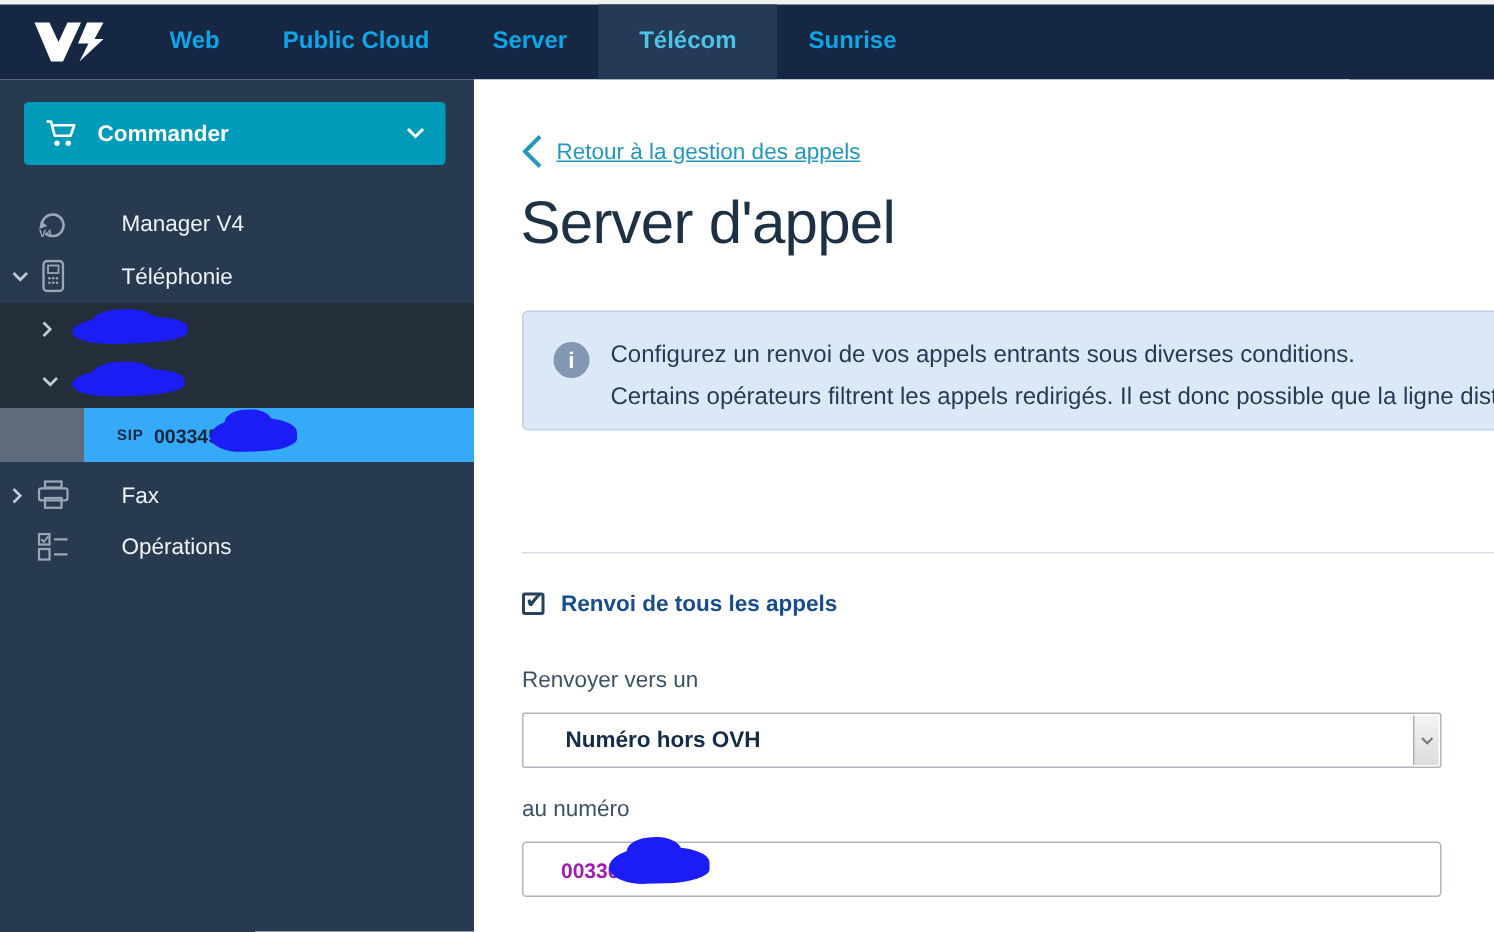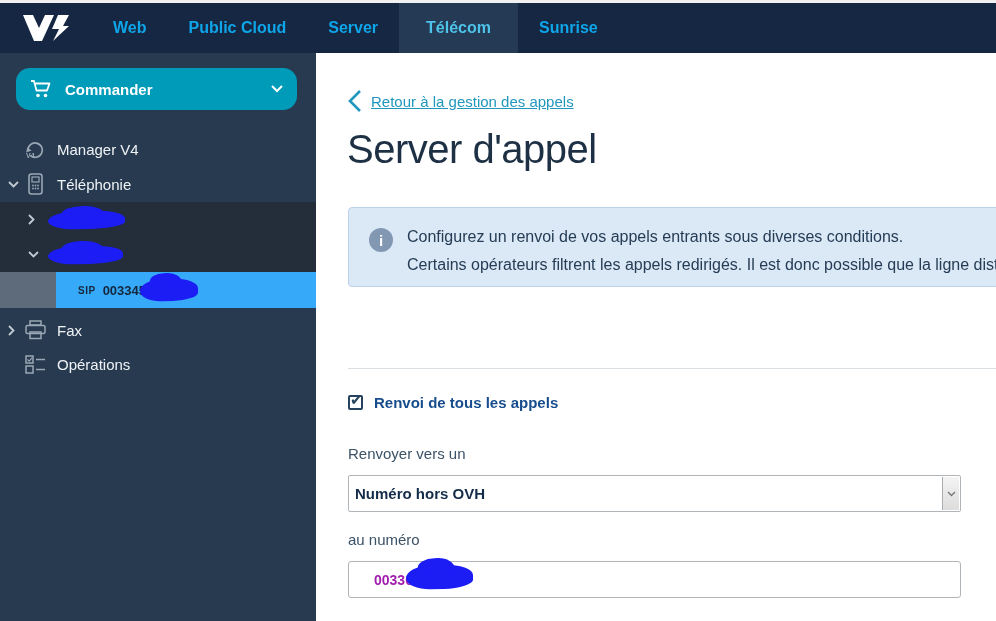--- a/index.html
+++ b/index.html
@@ -11,26 +11,26 @@
   .navbar { position:absolute; left:0; top:3px; width:996px; height:50px;
             background:#152742; display:flex; align-items:stretch; }
   .logo { width:92px; display:flex; align-items:center; justify-content:center; }
   .navtab { display:flex; align-items:center; padding:0 21px; color:#0ea5e9;
             font-size:16px; font-weight:bold; cursor:pointer; }
   .navtab.active { background:#253a54; color:#4ec3ea; padding:0 27px; }
 
   
   .sidebar { position:absolute; left:0; top:53px; width:316px; height:568px; background:#273a50; }
   .commander { position:absolute; left:16px; top:15px; width:281px; height:42px;
-               background:#009bb9; border-radius:14px; display:flex; align-items:center;
+               background:#009bb9; border-radius:3px; display:flex; align-items:center;
                color:#fff; font-weight:bold; font-size:15px; cursor:pointer; }
   .commander .cart { margin:0 13px 0 14px; }
   .commander .chev { margin-left:auto; margin-right:14px; }
   .side-row { position:absolute; left:0; width:304px; height:30px; display:flex;
-              align-items:center; color:#eef2f5; font-size:15px; cursor:pointer; }
+              align-items:center; color:#eef2f5; font-size:15px; cursor:pointer;gap:24px; }
   .side-row .ic { width:26px; display:flex; justify-content:center; margin-left:22px; margin-right:9px; }
   .side-row .caret { position:absolute; left:8px; }
   .group { position:absolute; left:0; top:149px; width:316px; height:106px; background:#232e3a; }
   .group-row { position:absolute; left:0; width:316px; height:35px; display:flex; align-items:center; cursor:pointer; }
   .group-row .caret { margin-left:28px; }
   .sel-row { position:absolute; left:0; top:70px; width:316px; height:36px; display:flex; cursor:pointer; }
   .sel-gutter { width:56px; height:36px; background:#5d6b7a; }
   .sel-body { flex:1; background:#36a9f9; display:flex; align-items:center; position:relative; }
   .sel-body .sip { font-size:10px; font-weight:bold; color:#15273c; margin-left:22px; letter-spacing:.5px; }
   .sel-body .num { font-size:13px; font-weight:bold; color:#15273c; margin-left:7px; }
@@ -57,21 +57,21 @@
   .info-l1 { top:20px; } .info-l2 { top:48px; }
   .h2 { position:absolute; left:31px; top:262px; font-size:30px; font-weight:300; color:#1e3044; }
   .divider { position:absolute; left:32px; top:315px; width:648px; height:1px; background:#dadfe3; }
   .chkrow { position:absolute; left:32px; top:341px; display:flex; align-items:center; cursor:pointer; }
   .chkbox { width:15px; height:15px; border:2px solid #25425f; border-radius:2px; position:relative; background:#fff; }
   .chkbox .mark { position:absolute; left:0px; top:-6px; font-size:15px; font-weight:bold; color:#25425f; }
   .chklabel { margin-left:11px; font-size:15px; font-weight:bold; color:#174d8c; }
   .flabel { position:absolute; left:32px; font-size:15px; color:#3b5166; }
   .select { position:absolute; left:32px; top:422px; width:613px; height:37px; background:#fff;
             border:1px solid #b0b5ba; border-radius:2px; display:flex; align-items:center; cursor:pointer; }
-  .select .val { margin-left:6px; font-size:15px; font-weight:bold; color:#142c49; }
+  .select .val { margin-left:28px; font-size:15px; font-weight:bold; color:#142c49; }
   .select .btn { position:absolute; right:1px; top:1px; bottom:1px; width:17px;
                  background:linear-gradient(#f4f4f4,#dcdcdc); border-left:1px solid #a8adb2;
                  display:flex; align-items:center; justify-content:center; }
   .tinput { position:absolute; left:32px; top:508px; width:613px; height:37px; background:#fff;
             border:1px solid #b0b5ba; border-radius:3px; font-size:14px; font-weight:bold;
             color:#a21caf; padding-left:25px; font-family:"Liberation Sans","DejaVu Sans",sans-serif; }
   .in-scrib { position:absolute; left:90px; top:512px; width:67px; height:24px; }
   svg { display:block; }
 </style>
 </head>

